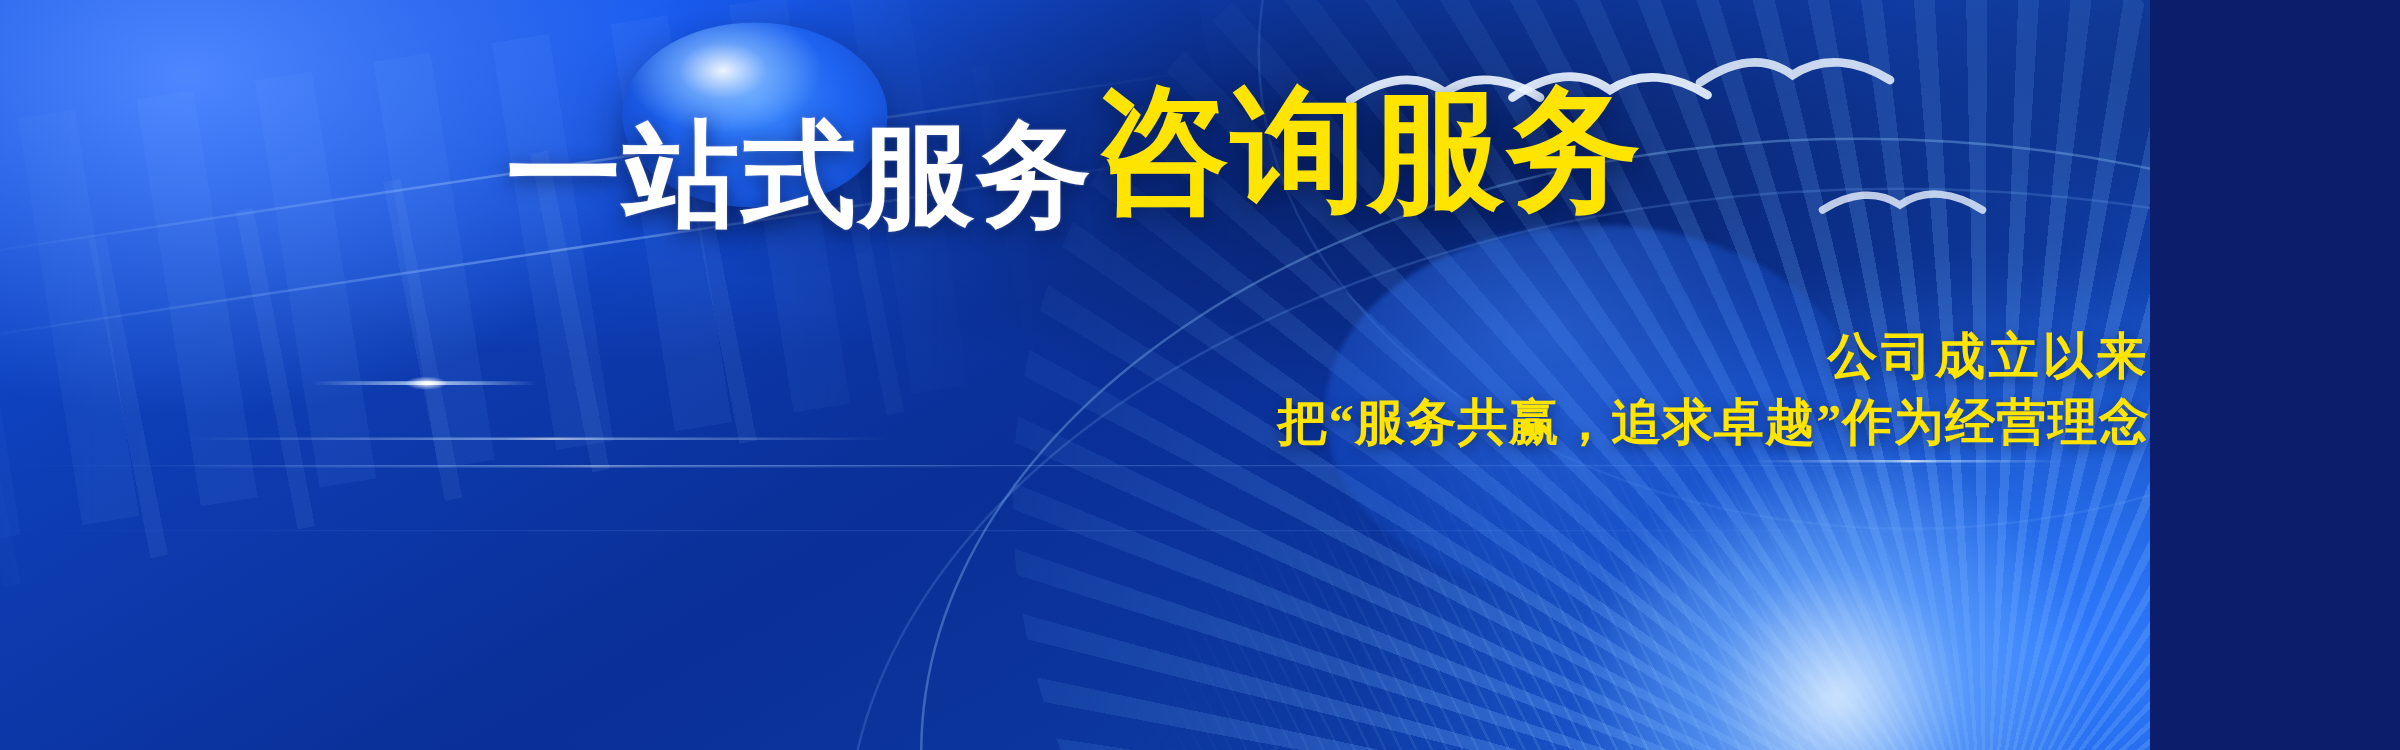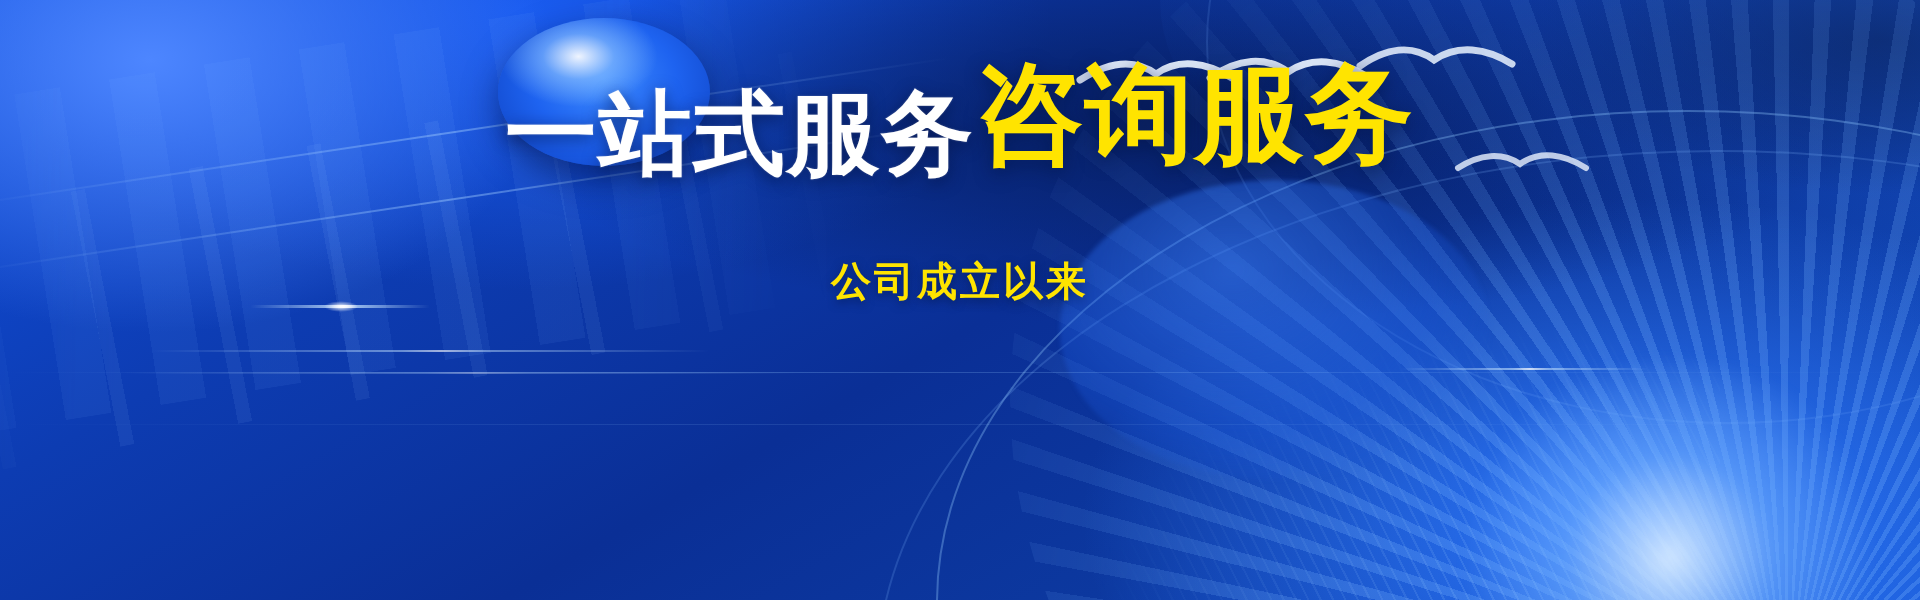--- a/index.html
+++ b/index.html
@@ -2,24 +2,24 @@
 <html><head>
 <meta charset="utf-8">
 <style>
   html, body {
     margin: 0;
     padding: 0;
     background: #0b1d6b;
   }
   #banner {
     position: relative;
-    width: 1920px;
+    width: 1720px;
     height: 600px;
     overflow: hidden;
-    font-family: Liberation Mono, monospace;
+    font-family: Liberation Serif, serif;
     background: #4d7c0f;
   }
 
   
   .bg-base {
     position: absolute;
     inset: 0;
     background:
       radial-gradient(ellipse 900px 520px at 1640px 520px, #2f7bff 0%, rgba(47,123,255,0) 62%),
       radial-gradient(ellipse 620px 420px at 150px 60px, #4d86ff 0%, rgba(77,134,255,0) 65%),
@@ -216,20 +216,21 @@
     text-align: center;
     color: #ffe400;
   }
   .subtitle .line {
     font-size: 40px;
     font-weight: 700;
     line-height: 1.33;
     letter-spacing: 1px;
     white-space: nowrap;
     text-shadow: 0 3px 10px rgba(4,20,70,.55);
+    text-align: right;
   }
   .subtitle .line.first { letter-spacing: 3px; }
 </style>
 </head>
 <body>
 
 <div id="banner">
 
   <div class="bg-base"></div>
   <div class="bg-dark-band"></div>
@@ -268,15 +269,16 @@
       </g>
     </svg>
   </div>
 
   <div class="headline">
     <span class="seg white">一站式服务</span><span class="seg yellow">咨询服务</span>
   </div>
 
   <div class="subtitle">
     <div class="line first">公司成立以来</div>
+    <div class="line">把“服务共赢，追求卓越”作为经营理念</div>
   </div>
 
 </div>
 
 </body></html>

